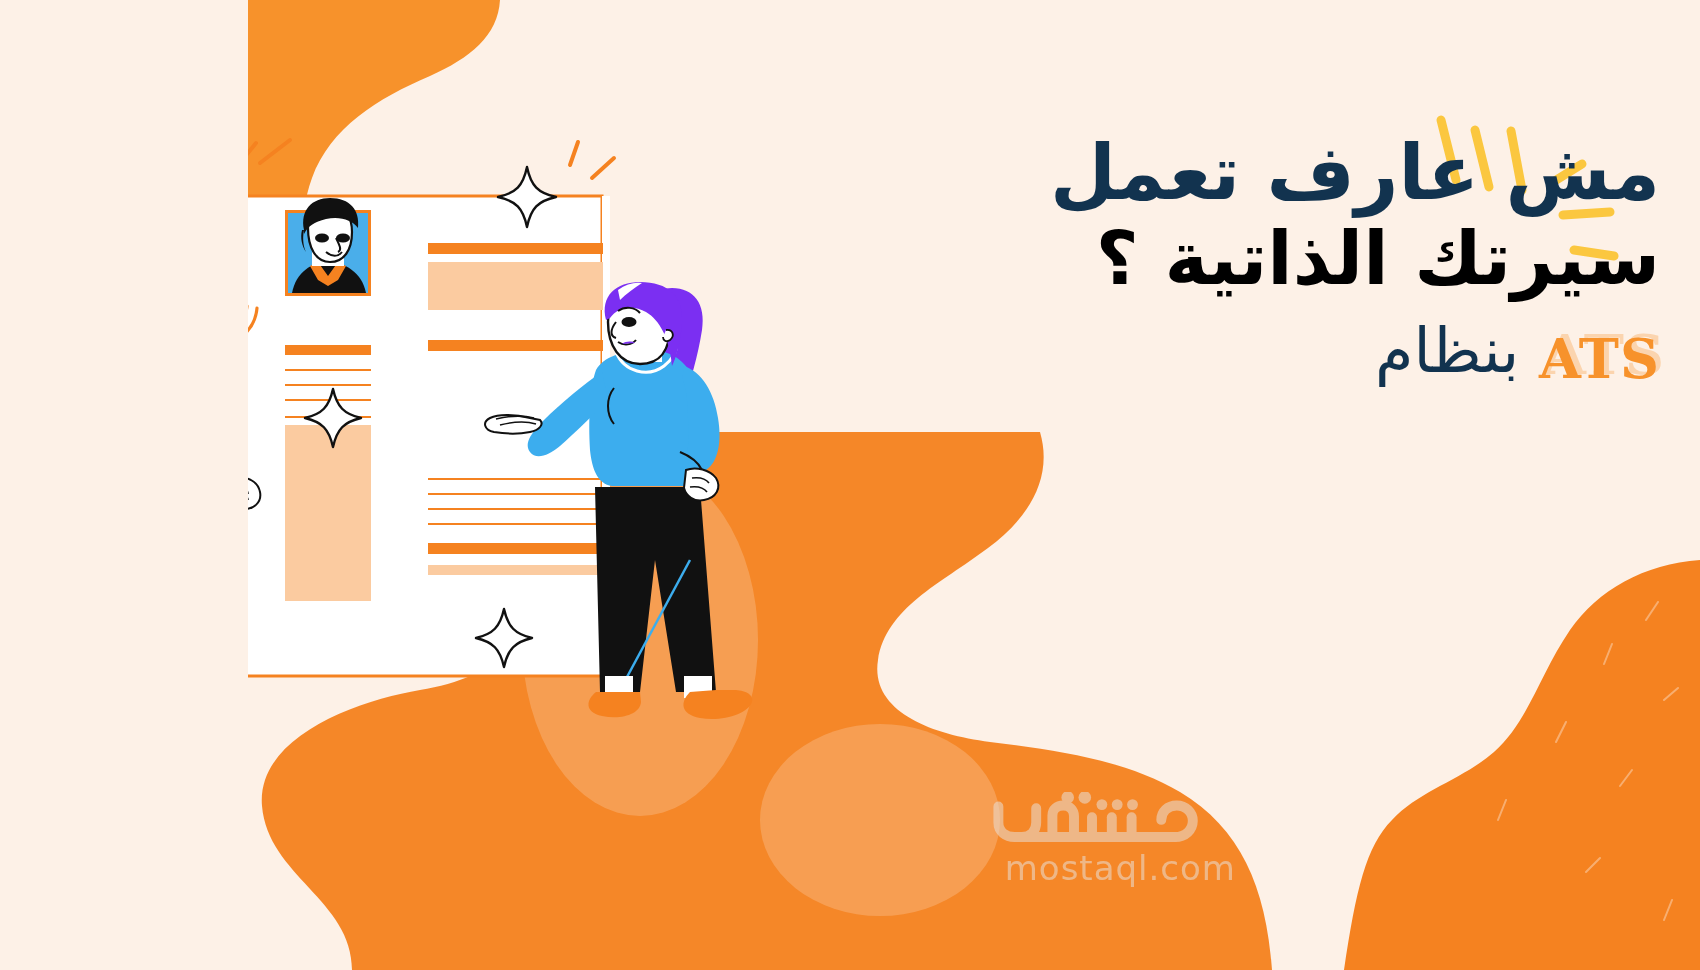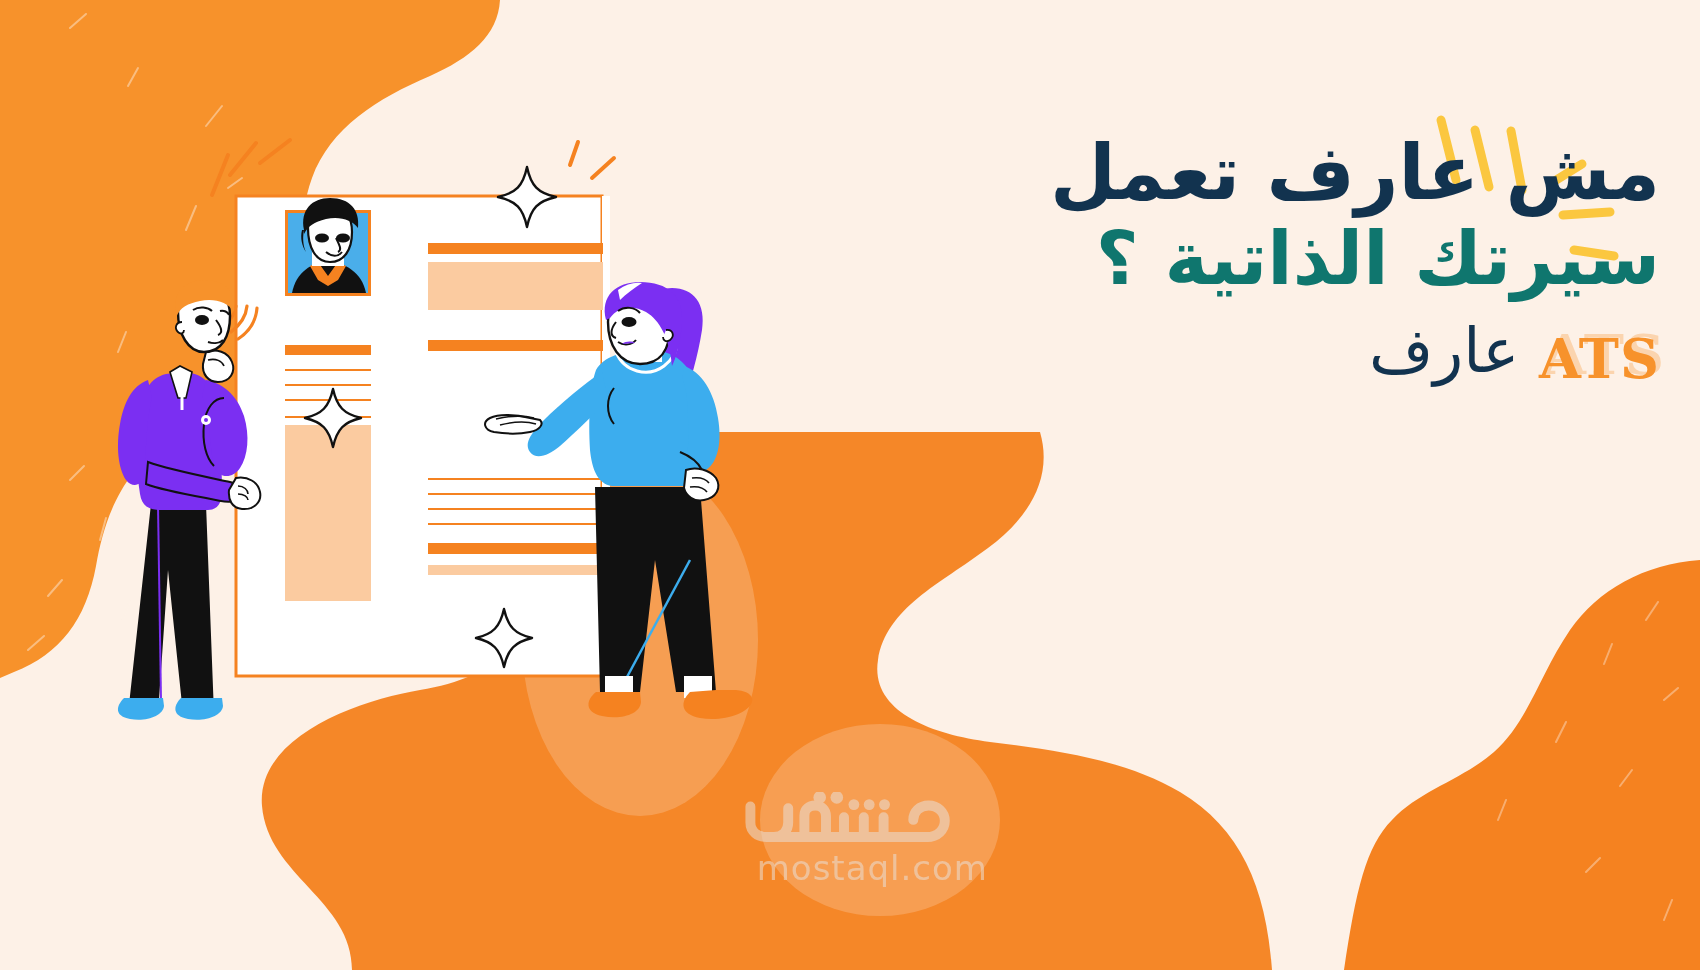--- a/index.html
+++ b/index.html
@@ -3,21 +3,21 @@
 <meta charset="utf-8">
 <title>ATS CV Service Banner</title>
 <style>
   html,body{margin:0;padding:0;}
   body{
     width:1700px;height:970px;overflow:hidden;
     background:#FDF1E7;
     font-family:"DejaVu Sans","Liberation Sans",sans-serif;
     position:relative;
   }
-  .stage{position:absolute;inset:0;width:1700px;height:970px;overflow:hidden;}
+  .stage{position:absolute;inset:0;width:1452px;height:970px;overflow:hidden;}
   .layer{position:absolute;inset:0;width:1700px;height:970px;}
   svg{display:block;}
 
   
   .copy{
     position:absolute;
     right:40px; top:130px;
     width:720px;
     text-align:right;
     direction:rtl;
@@ -31,21 +31,21 @@
   }
   .l1{
     font-size:76px;
     font-weight:700;
     color:#12334F;
     margin-bottom:2px;
   }
   .l2{
     font-size:74px;
     font-weight:700;
-    color:#0f766e;
+    color:#000000;
     margin-bottom:14px;
   }
   .l3,.l4{
     font-size:62px;
     font-weight:400;
     color:#12334F;
     line-height:1.18;
   }
   .l5{
     font-size:62px;
@@ -350,21 +350,21 @@
         <path d="M1553,182 L1582,164"></path>
         <path d="M1563,215 L1610,212"></path>
         <path d="M1574,250 L1614,256"></path>
       </g>
     </svg>
   </div>
 
   <div class="copy">
     <span class="line l1">مش عارف تعمل</span>
     <span class="line l2">سيرتك الذاتية ؟</span>
-    <span class="line l5"><span class="ats">ATS</span> <span>عارف</span></span>
+    <span class="line l5"><span class="ats">ATS</span> <span>بنظام</span></span>
   </div>
 
   <div class="watermark">
     <svg class="wm-ar" viewBox="0 0 300 60" xmlns="http://www.w3.org/2000/svg" aria-hidden="true">
       <g fill="none" stroke="#EADFD6" stroke-width="11" stroke-linecap="round">
         <path d="M36,16 L36,34 C36,44 44,50 54,50 L232,50"></path>
         <path d="M232,50 C244,50 252,42 252,32 C252,22 244,15 234,15 C224,15 217,22 217,31"></path>
         <path d="M96,50 L96,26 C96,19 101,15 108,15 C115,15 120,20 120,27 L120,50"></path>
         <path d="M140,50 L140,28"></path>
         <path d="M162,50 L162,28"></path>

